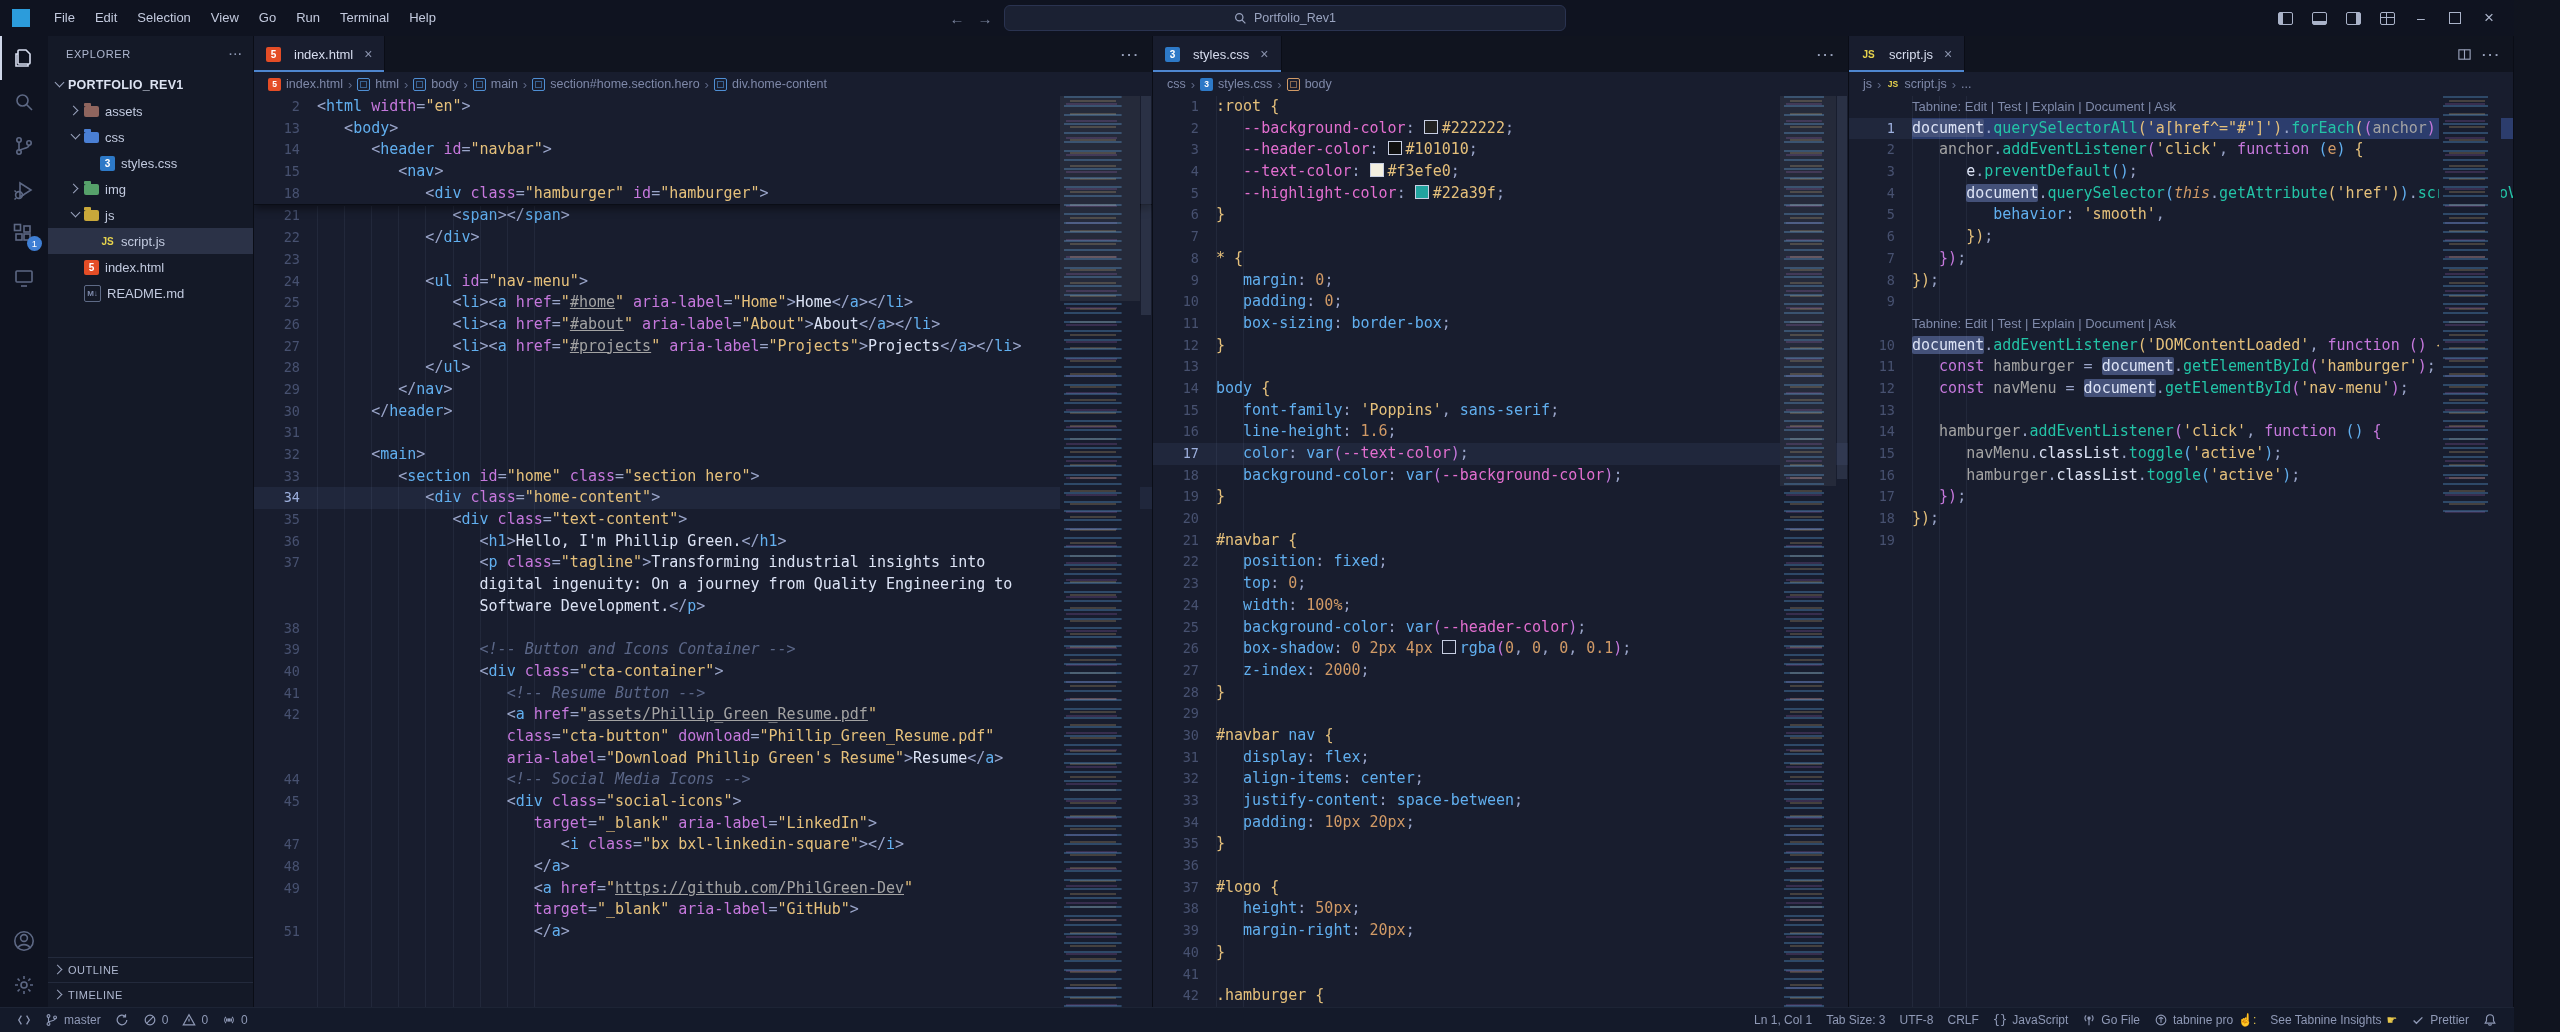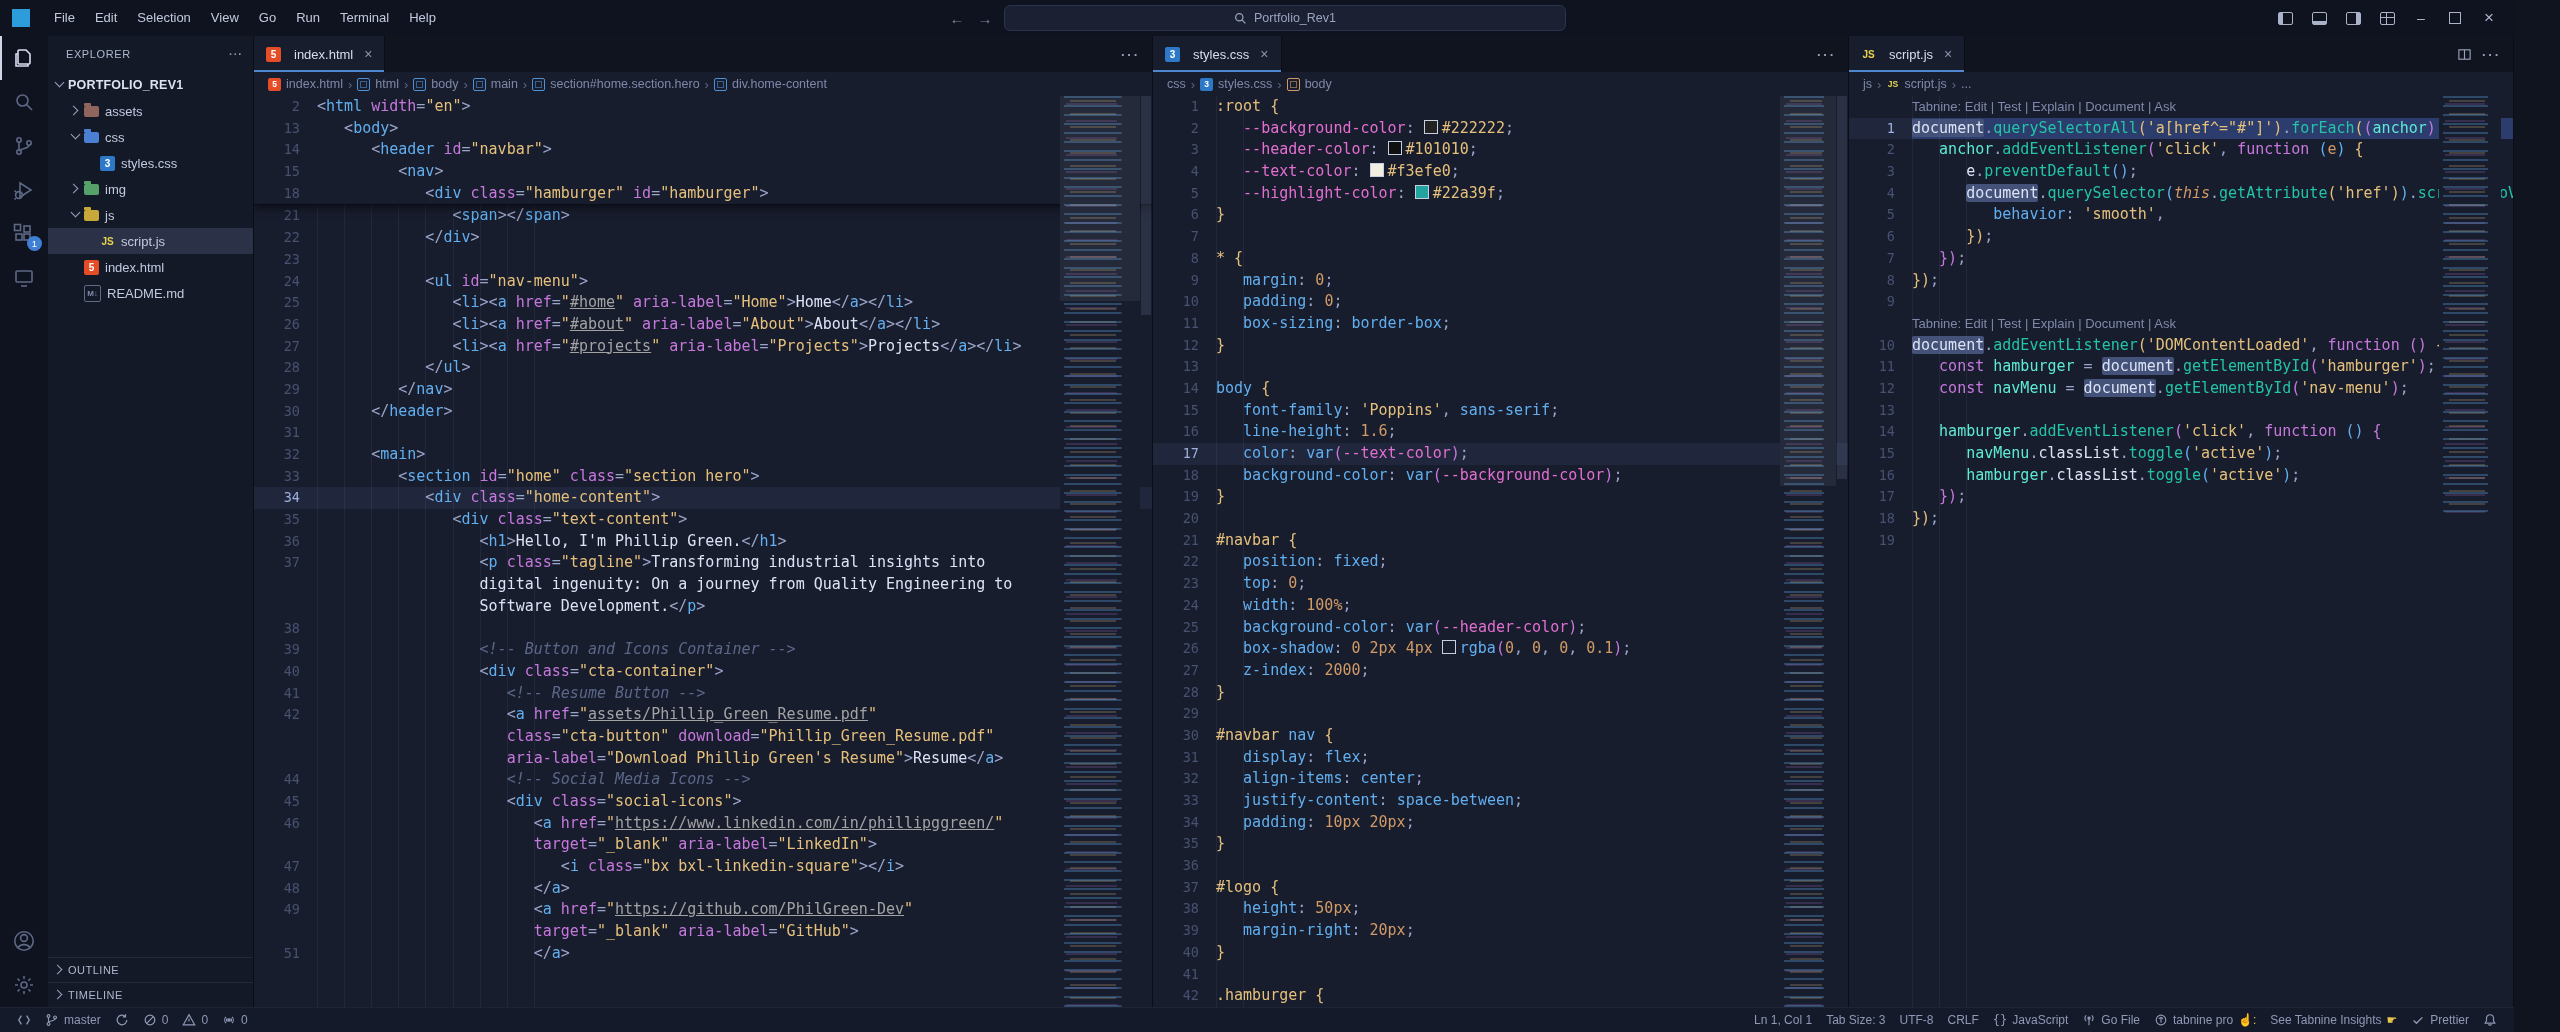--- a/index.html
+++ b/index.html
@@ -81,21 +81,21 @@
   .cur{background:#20273c;} .cur .gut{color:#9db0de;}
   .selrow{background:#20273c;} .selrow .gut{color:#9db0de;} .selrow .ct{background:#2c3d6d;}
   .lensrow{font-family:"Liberation Sans",sans-serif;}
   .lensrow .ct{color:#7e89a9;font-size:13px;}
   .sticky{position:relative;z-index:3;background:#181d2e;border-bottom:1px solid #0a0d16;box-shadow:0 4px 8px rgba(0,0,0,.45);}
   .guides{position:absolute;left:63px;top:0;bottom:0;pointer-events:none;z-index:2;
     background:repeating-linear-gradient(90deg,rgba(150,170,210,.08) 0 1px,transparent 1px 27.1px);}
   
   .pun{color:#9aa5c9}.tag{color:#61afef}.attr{color:#c678dd}.str{color:#e5c07b}
   .lnk{color:#a3a3a3;text-decoration:underline}.txt{color:#dce3f5}.com{color:#5b6788;font-style:italic}
-  .kw{color:#c678dd}.fn{color:#23c4a7}.vr{color:#5eead4}.prm{color:#d19a66}
+  .kw{color:#c678dd}.fn{color:#23c4a7}.vr{color:#a3a3a3}.prm{color:#d19a66}
   .ths{color:#d19a66;font-style:italic}.prop{color:#61afef}.cprop{color:#e36fd0}
   .num{color:#d19a66}.val{color:#61afef}.selY{color:#e5c07b}.selB{color:#61afef}
   .br1{color:#e5c07b}.br2{color:#c678dd}.br3{color:#61afef}
   .whl{background:#445179;border-radius:2px;color:#dce3f5}
   .swatch{display:inline-block;width:12px;height:12px;border:1px solid #c8cfe3;vertical-align:-1px;margin-right:4px;}
   
   .minimap{position:absolute;top:0;bottom:0;right:12px;width:78px;z-index:4;background:#181d2e;}
   .mm-content{width:100%;background:
     repeating-linear-gradient(180deg,rgba(97,175,239,.30) 0 2px,transparent 2px 9px),
     repeating-linear-gradient(180deg,transparent 0 4px,rgba(229,192,123,.22) 4px 6px,transparent 6px 13px),
@@ -365,21 +365,20 @@
               <div class="crow"><span class="gut"></span><span class="ct"><span class="txt">                  Software Development.</span><span class="pun">&lt;/</span><span class="tag">p</span><span class="pun">&gt;</span></span></div>
               <div class="crow"><span class="gut">38</span><span class="ct"></span></div>
               <div class="crow"><span class="gut">39</span><span class="ct"><span class="com">                  &lt;!-- Button and Icons Container --&gt;</span></span></div>
               <div class="crow"><span class="gut">40</span><span class="ct"><span class="pun">                  &lt;</span><span class="tag">div</span><span class="attr"> class</span><span class="pun">=</span><span class="str">"cta-container"</span><span class="pun">&gt;</span></span></div>
               <div class="crow"><span class="gut">41</span><span class="ct"><span class="com">                     &lt;!-- Resume Button --&gt;</span></span></div>
               <div class="crow"><span class="gut">42</span><span class="ct"><span class="pun">                     &lt;</span><span class="tag">a</span><span class="attr"> href</span><span class="pun">=</span><span class="str">"</span><span class="lnk">assets/Phillip_Green_Resume.pdf</span><span class="str">"</span></span></div>
               <div class="crow"><span class="gut"></span><span class="ct"><span class="attr">                     class</span><span class="pun">=</span><span class="str">"cta-button"</span><span class="attr"> download</span><span class="pun">=</span><span class="str">"Phillip_Green_Resume.pdf"</span></span></div>
               <div class="crow"><span class="gut"></span><span class="ct"><span class="attr">                     aria-label</span><span class="pun">=</span><span class="str">"Download Phillip Green's Resume"</span><span class="pun">&gt;</span><span class="txt">Resume</span><span class="pun">&lt;/</span><span class="tag">a</span><span class="pun">&gt;</span></span></div>
               <div class="crow"><span class="gut">44</span><span class="ct"><span class="com">                     &lt;!-- Social Media Icons --&gt;</span></span></div>
               <div class="crow"><span class="gut">45</span><span class="ct"><span class="pun">                     &lt;</span><span class="tag">div</span><span class="attr"> class</span><span class="pun">=</span><span class="str">"social-icons"</span><span class="pun">&gt;</span></span></div>
-              <div class="crow"><span class="gut">46</span><span class="ct"><span class="pun">                        &lt;</span><span class="tag">a</span><span class="attr"> href</span><span class="pun">=</span><span class="str">"</span><span class="lnk">https://www.linkedin.com/in/phillipggreen/</span><span class="str">"</span></span></div>
               <div class="crow"><span class="gut"></span><span class="ct"><span class="attr">                        target</span><span class="pun">=</span><span class="str">"_blank"</span><span class="attr"> aria-label</span><span class="pun">=</span><span class="str">"LinkedIn"</span><span class="pun">&gt;</span></span></div>
               <div class="crow"><span class="gut">47</span><span class="ct"><span class="pun">                           &lt;</span><span class="tag">i</span><span class="attr"> class</span><span class="pun">=</span><span class="str">"bx bxl-linkedin-square"</span><span class="pun">&gt;&lt;/</span><span class="tag">i</span><span class="pun">&gt;</span></span></div>
               <div class="crow"><span class="gut">48</span><span class="ct"><span class="pun">                        &lt;/</span><span class="tag">a</span><span class="pun">&gt;</span></span></div>
               <div class="crow"><span class="gut">49</span><span class="ct"><span class="pun">                        &lt;</span><span class="tag">a</span><span class="attr"> href</span><span class="pun">=</span><span class="str">"</span><span class="lnk">https://github.com/PhilGreen-Dev</span><span class="str">"</span></span></div>
               <div class="crow"><span class="gut"></span><span class="ct"><span class="attr">                        target</span><span class="pun">=</span><span class="str">"_blank"</span><span class="attr"> aria-label</span><span class="pun">=</span><span class="str">"GitHub"</span><span class="pun">&gt;</span></span></div>
               <div class="crow"><span class="gut">51</span><span class="ct"><span class="pun">                        &lt;/</span><span class="tag">a</span><span class="pun">&gt;</span></span></div>
             </div>
           <div class="minimap" style="width:80px;">
             <div class="mm-content" style="height:100%;"></div>
             <div class="mm-slider" style="top:0;height:205px;"></div>

